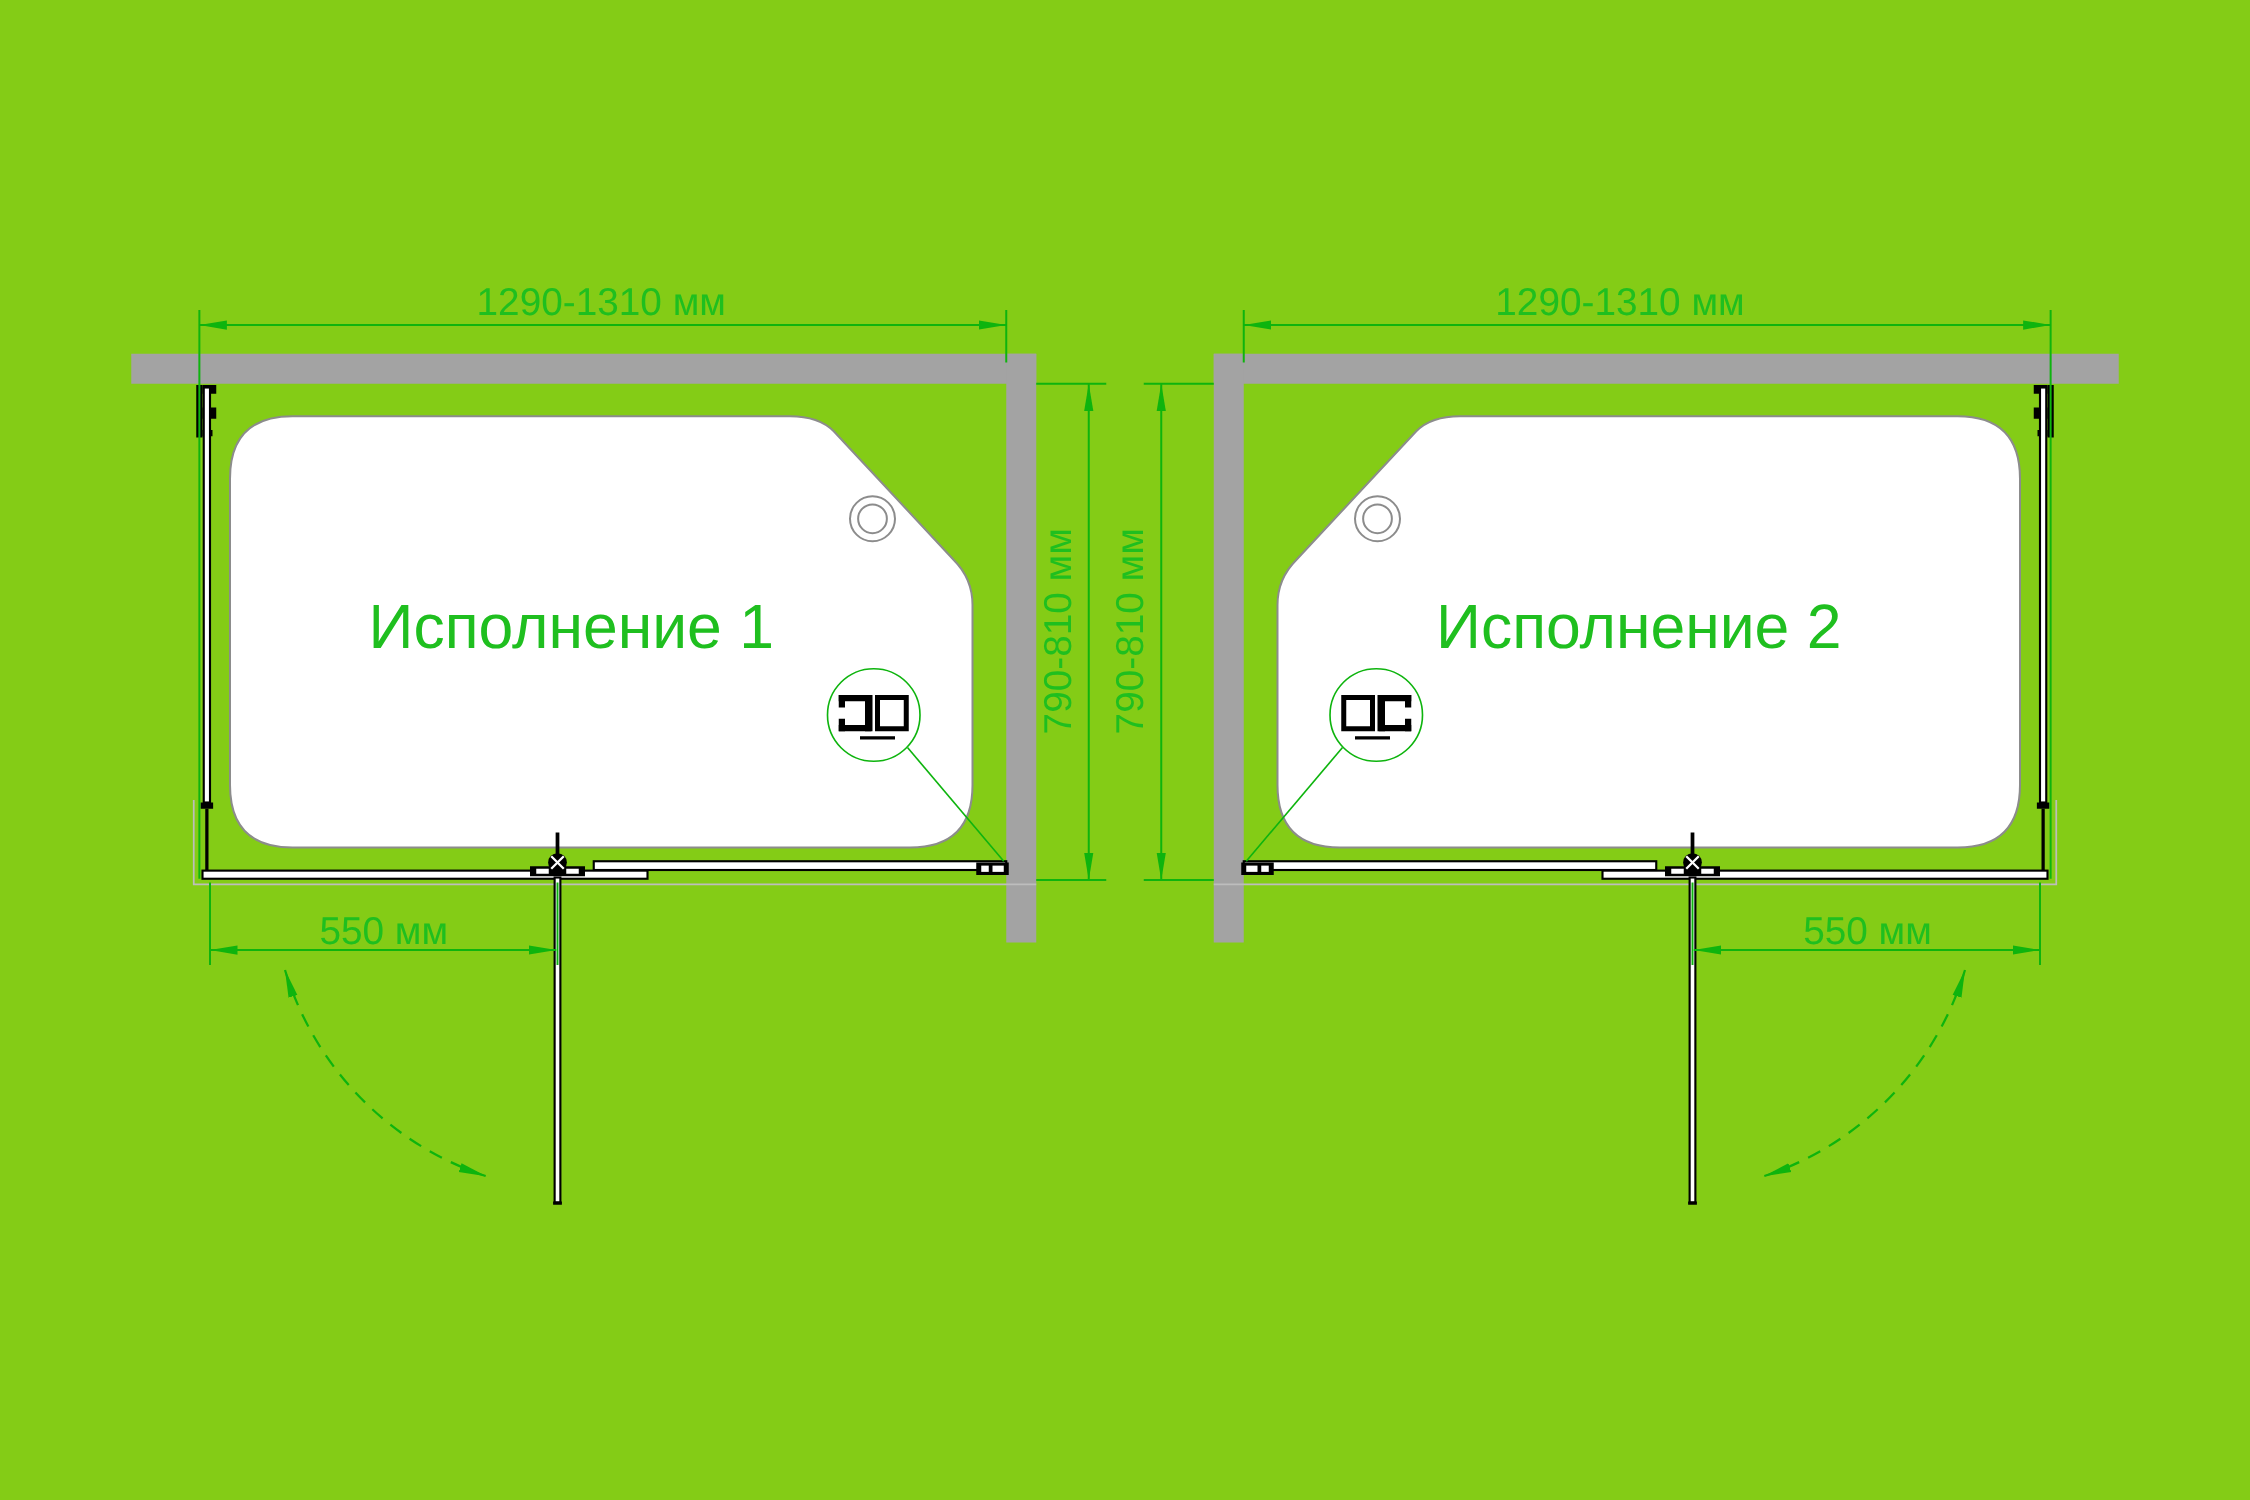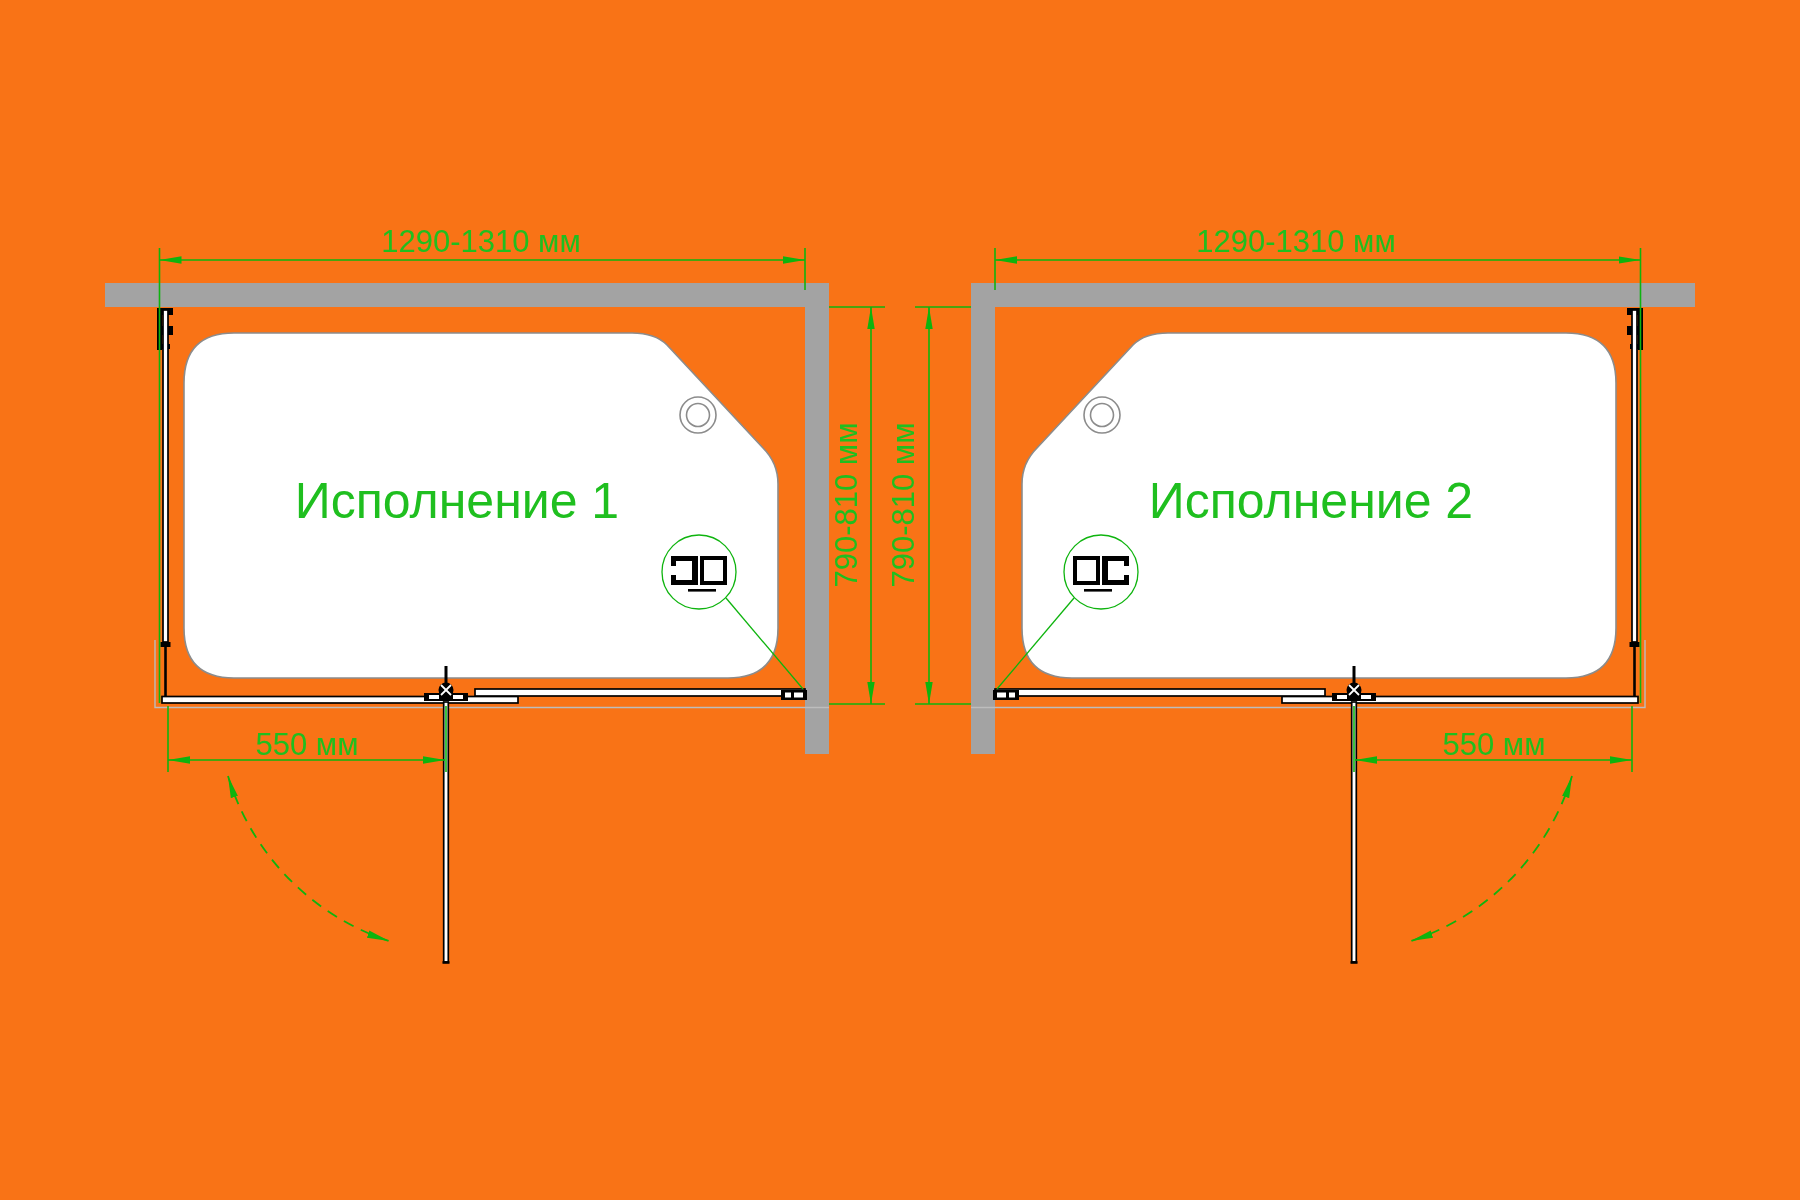--- a/index.html
+++ b/index.html
@@ -1,16 +1,16 @@
 <!DOCTYPE html>
 <html><head>
 <meta charset="utf-8">
 <style>
   html,body{margin:0;padding:0;background:#fff;}
-  #stage{position:relative;width:1800px;height:1200px;background:#f97316;overflow:hidden;
+  #stage{position:relative;width:1800px;height:1200px;background:#84cc16;overflow:hidden;
          font-family:"Liberation Sans", sans-serif;}
   svg{position:absolute;left:0;top:0;}
   .wall{fill:#A3A3A3;stroke:none;}
   .tray{stroke:#BDBDBD;stroke-width:1.4;fill:none;}
   .tub{stroke:#8C8C8C;stroke-width:1.6;fill:#fff;}
   .thin-gray{stroke:#8C8C8C;stroke-width:1.6;fill:none;}
   .blk{stroke:#000;stroke-width:1.7;fill:#fff;}
   .blk-fill{fill:#000;stroke:none;}
   .blk-thick{stroke:#000;stroke-width:4;fill:none;}
   .wht-fill{fill:#fff;stroke:none;}

